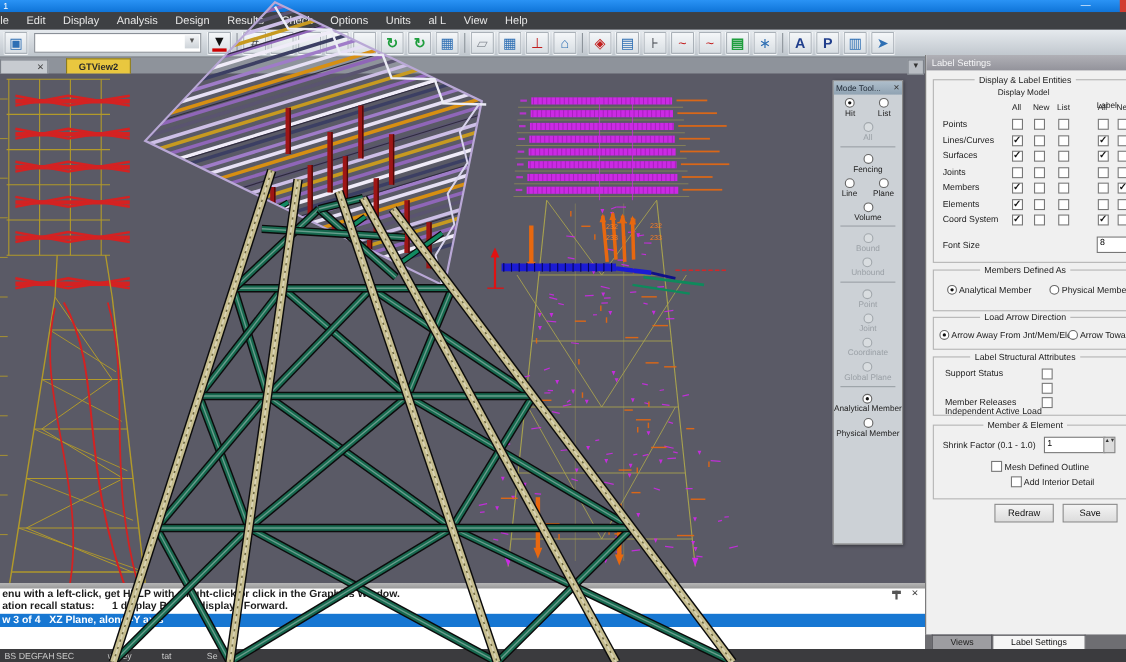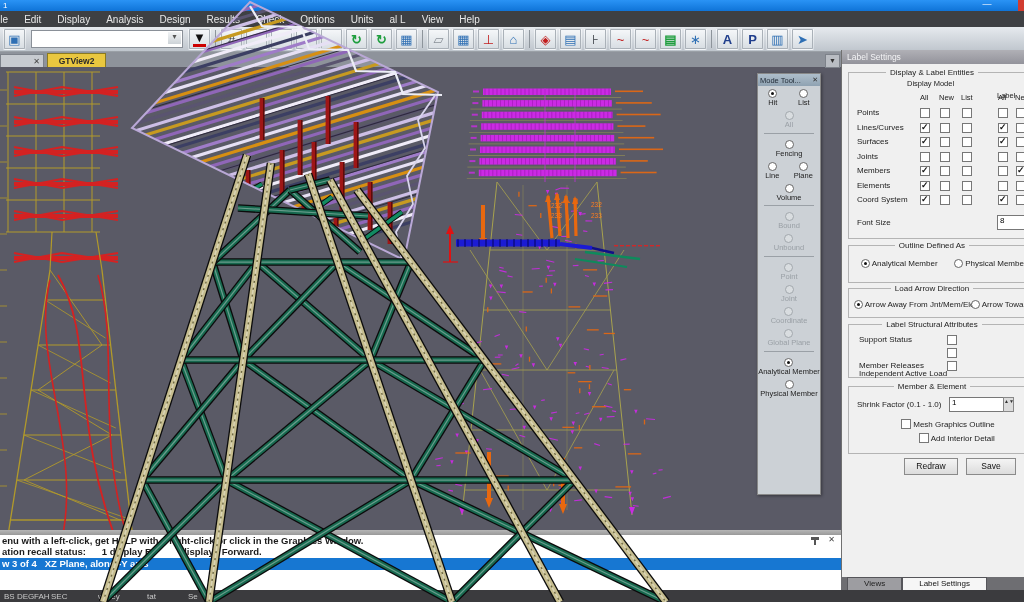--- a/index.html
+++ b/index.html
@@ -16,21 +16,21 @@
   #toolbar{left:0;top:27px;width:1024px;height:25px;background:linear-gradient(#e6eaee,#bfc6cd);border-bottom:1px solid #9aa0a6;display:flex;align-items:center;padding-left:2px;box-sizing:border-box;}
   .ic{width:21px;height:20px;margin:0 1px;border:1px solid transparent;border-radius:2px;display:flex;align-items:center;justify-content:center;font-size:13px;line-height:1;background:linear-gradient(#f6f8fa,#d7dde2);box-shadow:0 0 0 1px #aab1b8 inset;}
   .t-blue{color:#2e6fb4;} .t-green{color:#1f9e3e;font-weight:bold;} .t-red{color:#c21d1d;}
   .t-dark{color:#3a3f45;} .t-gray{color:#8a9098;} .t-navy{color:#203e8c;font-weight:bold;}
   .t-import{color:#111;font-weight:bold;border-bottom:3px solid #c00;}
   .tb-sep{width:1px;height:18px;background:#8d949b;margin:0 3px;}
   .combo{width:150px;height:16px;background:#fff;border:1px solid #8a9098;margin:0 4px;position:relative;}
   .combo-arrow{position:absolute;right:1px;top:1px;width:13px;height:12px;font-size:8px;color:#555;text-align:center;background:linear-gradient(#f2f4f6,#cdd3d8);}
   #tabstrip{left:0;top:52px;width:841px;height:15px;background:#8e939b;display:flex;align-items:flex-end;}
   #partial-tab{width:44px;height:13px;background:#c7cbd0;border:1px solid #7d828a;border-bottom:none;font-size:8px;color:#444;display:flex;align-items:center;justify-content:flex-end;padding-right:3px;box-sizing:border-box;}
-  #gtview-tab{width:57px;height:13px;background:#e9c73f;border:1px solid #8a7a20;border-bottom:none;font-size:8.5px;font-weight:bold;color:#2a2a2a;display:flex;align-items:center;justify-content:center;margin-left:3px;}
+  #gtview-tab{width:57px;height:13px;background:#e9c73f;border:1px solid #8a7a20;border-bottom:none;font-size:8.5px;font-weight:bold;color:#2a2a2a;display:flex;align-items:center;justify-content:center;margin-left:16px;}
   #corner-btn{left:825px;top:54px;width:13px;height:12px;background:#b9bdc3;border:1px solid #7d828a;font-size:7px;color:#333;text-align:center;line-height:11px;z-index:20;}
   
   #viewport{left:0;top:67px;width:841px;height:463px;background:#5a5a66;border-right:1px solid #3c3c44;z-index:1;}
   #vp-svg{position:absolute;left:0;top:0;}
   
   #modetool{left:757px;top:73px;width:62px;height:420px;background:#ccd1d6;border:1px solid #888;z-index:30;box-shadow:1px 1px 3px rgba(0,0,0,.4);}
   #mt-head{height:12px;background:linear-gradient(#aebecb,#8fa2b2);font-size:7.5px;color:#1d2733;display:flex;align-items:center;padding:0 2px;}
   #mt-title{flex:1;white-space:nowrap;overflow:hidden;}
   #mt-close{font-size:7px;color:#333;}
   .mt-row{display:flex;justify-content:space-around;text-align:center;}
@@ -932,21 +932,21 @@
           <span class="cb" style="left: 113px;"></span>
           <span class="cb on" style="left: 149px;"></span>
           <span class="cb" style="left: 167px;"></span>
         </div>
       </div>
     <div class="small" style="position:absolute;left:8px;top:145px;">Font Size</div>
     <div style="position:absolute;left:148px;top:142px;width:60px;height:13px;background:#fff;border:1px solid #777;font-size:8px;padding-left:2px;">8</div>
   </div>
 
   <div class="grp" style="top:195px;height:36px;">
-    <div class="grp-title"><span>Outline Defined As</span></div>
+    <div class="grp-title"><span>Members Defined As</span></div>
     <div class="small" style="position:absolute;left:12px;top:13px;"><span class="rb on" style="vertical-align:-2px;"></span> <span>Analytical Member</span></div>
     <div class="small" style="position:absolute;left:105px;top:13px;"><span class="rb" style="vertical-align:-2px;"></span> <span>Physical Member</span></div>
   </div>
 
   <div class="grp" style="top:238px;height:28px;">
     <div class="grp-title"><span>Load Arrow Direction</span></div>
     <div class="small" style="position:absolute;left:5px;top:11px;white-space:nowrap;"><span class="rb on" style="vertical-align:-2px;"></span> <span>Arrow Away From Jnt/Mem/Ele</span></div>
     <div class="small" style="position:absolute;left:122px;top:11px;white-space:nowrap;"><span class="rb" style="vertical-align:-2px;"></span> <span>Arrow Toward Jnt/</span></div>
   </div>
 
@@ -958,21 +958,21 @@
     <span class="cb" style="position:absolute;left:98px;top:23px;"></span>
     <div class="small" style="position:absolute;left:10px;top:36px;">Member Releases</div>
     <span class="cb" style="position:absolute;left:98px;top:36px;"></span>
   </div>
 
   <div class="grp" style="top:336px;height:66px;">
     <div class="grp-title"><span>Member &amp; Element</span></div>
     <div class="small" style="position:absolute;left:8px;top:13px;">Shrink Factor (0.1 - 1.0)</div>
     <div style="position:absolute;left:100px;top:10px;width:52px;height:13px;background:#fff;border:1px solid #777;font-size:8px;padding-left:2px;">1</div>
     <div style="position:absolute;left:154px;top:10px;width:9px;height:13px;background:#dcdcdc;border:1px solid #888;font-size:5px;line-height:6px;text-align:center;color:#333;">▲▼</div>
-    <div class="small" style="position:absolute;left:52px;top:32px;"><span class="cb" style="vertical-align:-2px;"></span> <span>Mesh Graphics Outline</span></div>
+    <div class="small" style="position:absolute;left:52px;top:32px;"><span class="cb" style="vertical-align:-2px;"></span> <span>Mesh Defined Outline</span></div>
     <div class="small" style="position:absolute;left:70px;top:46px;"><span class="cb" style="vertical-align:-2px;"></span> <span>Add Interior Detail</span></div>
   </div>
 
   <div class="btn" style="left:62px;top:408px;width:52px;">Redraw</div>
   <div class="btn" style="left:124px;top:408px;width:48px;">Save</div>
 </div>
 
 <div class="abs" id="rp-tabs">
   <div class="rp-tab inactive">Views</div>
   <div class="rp-tab active">Label Settings</div>

